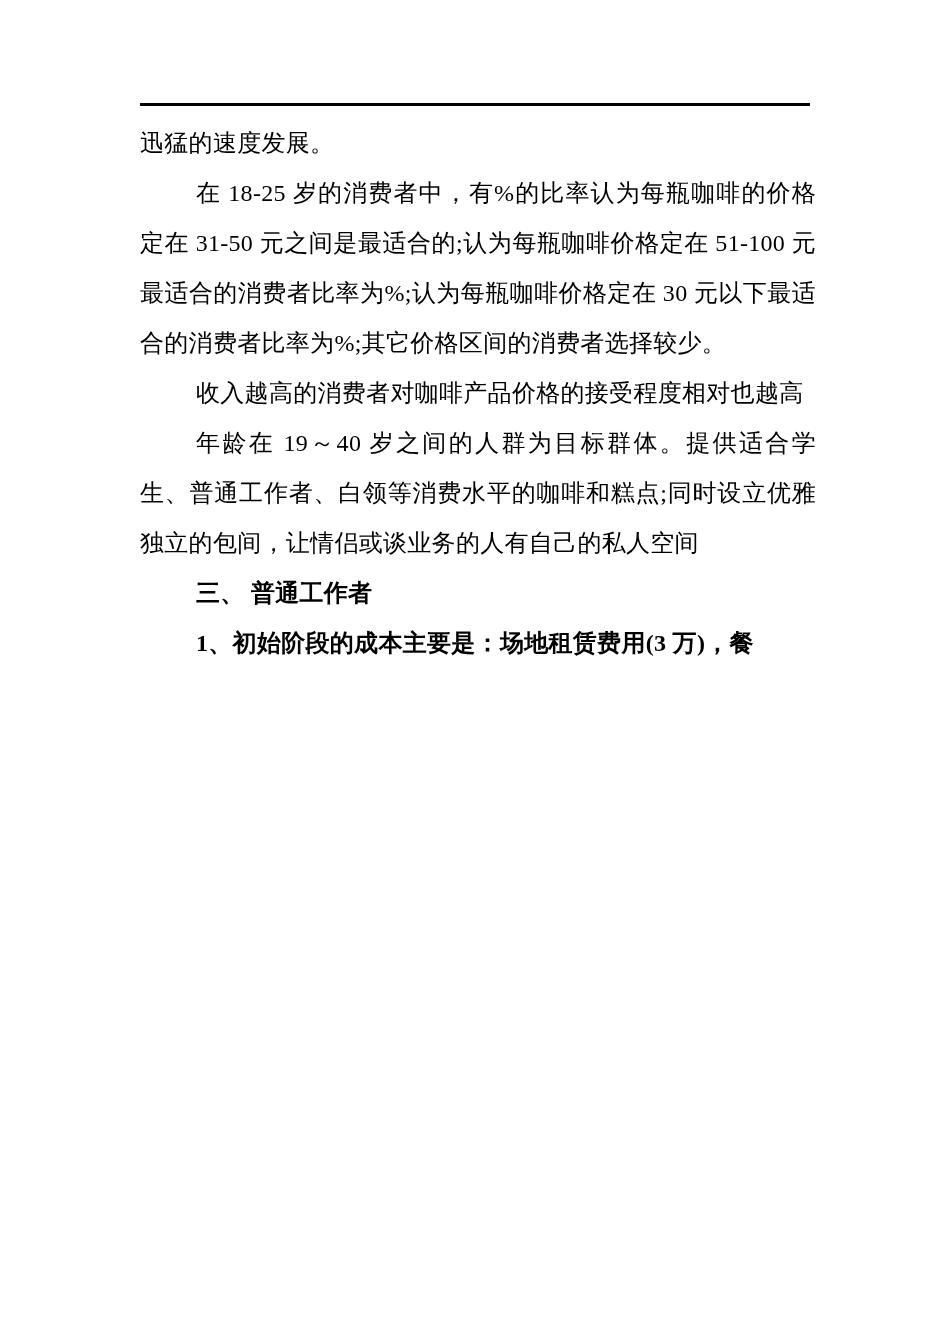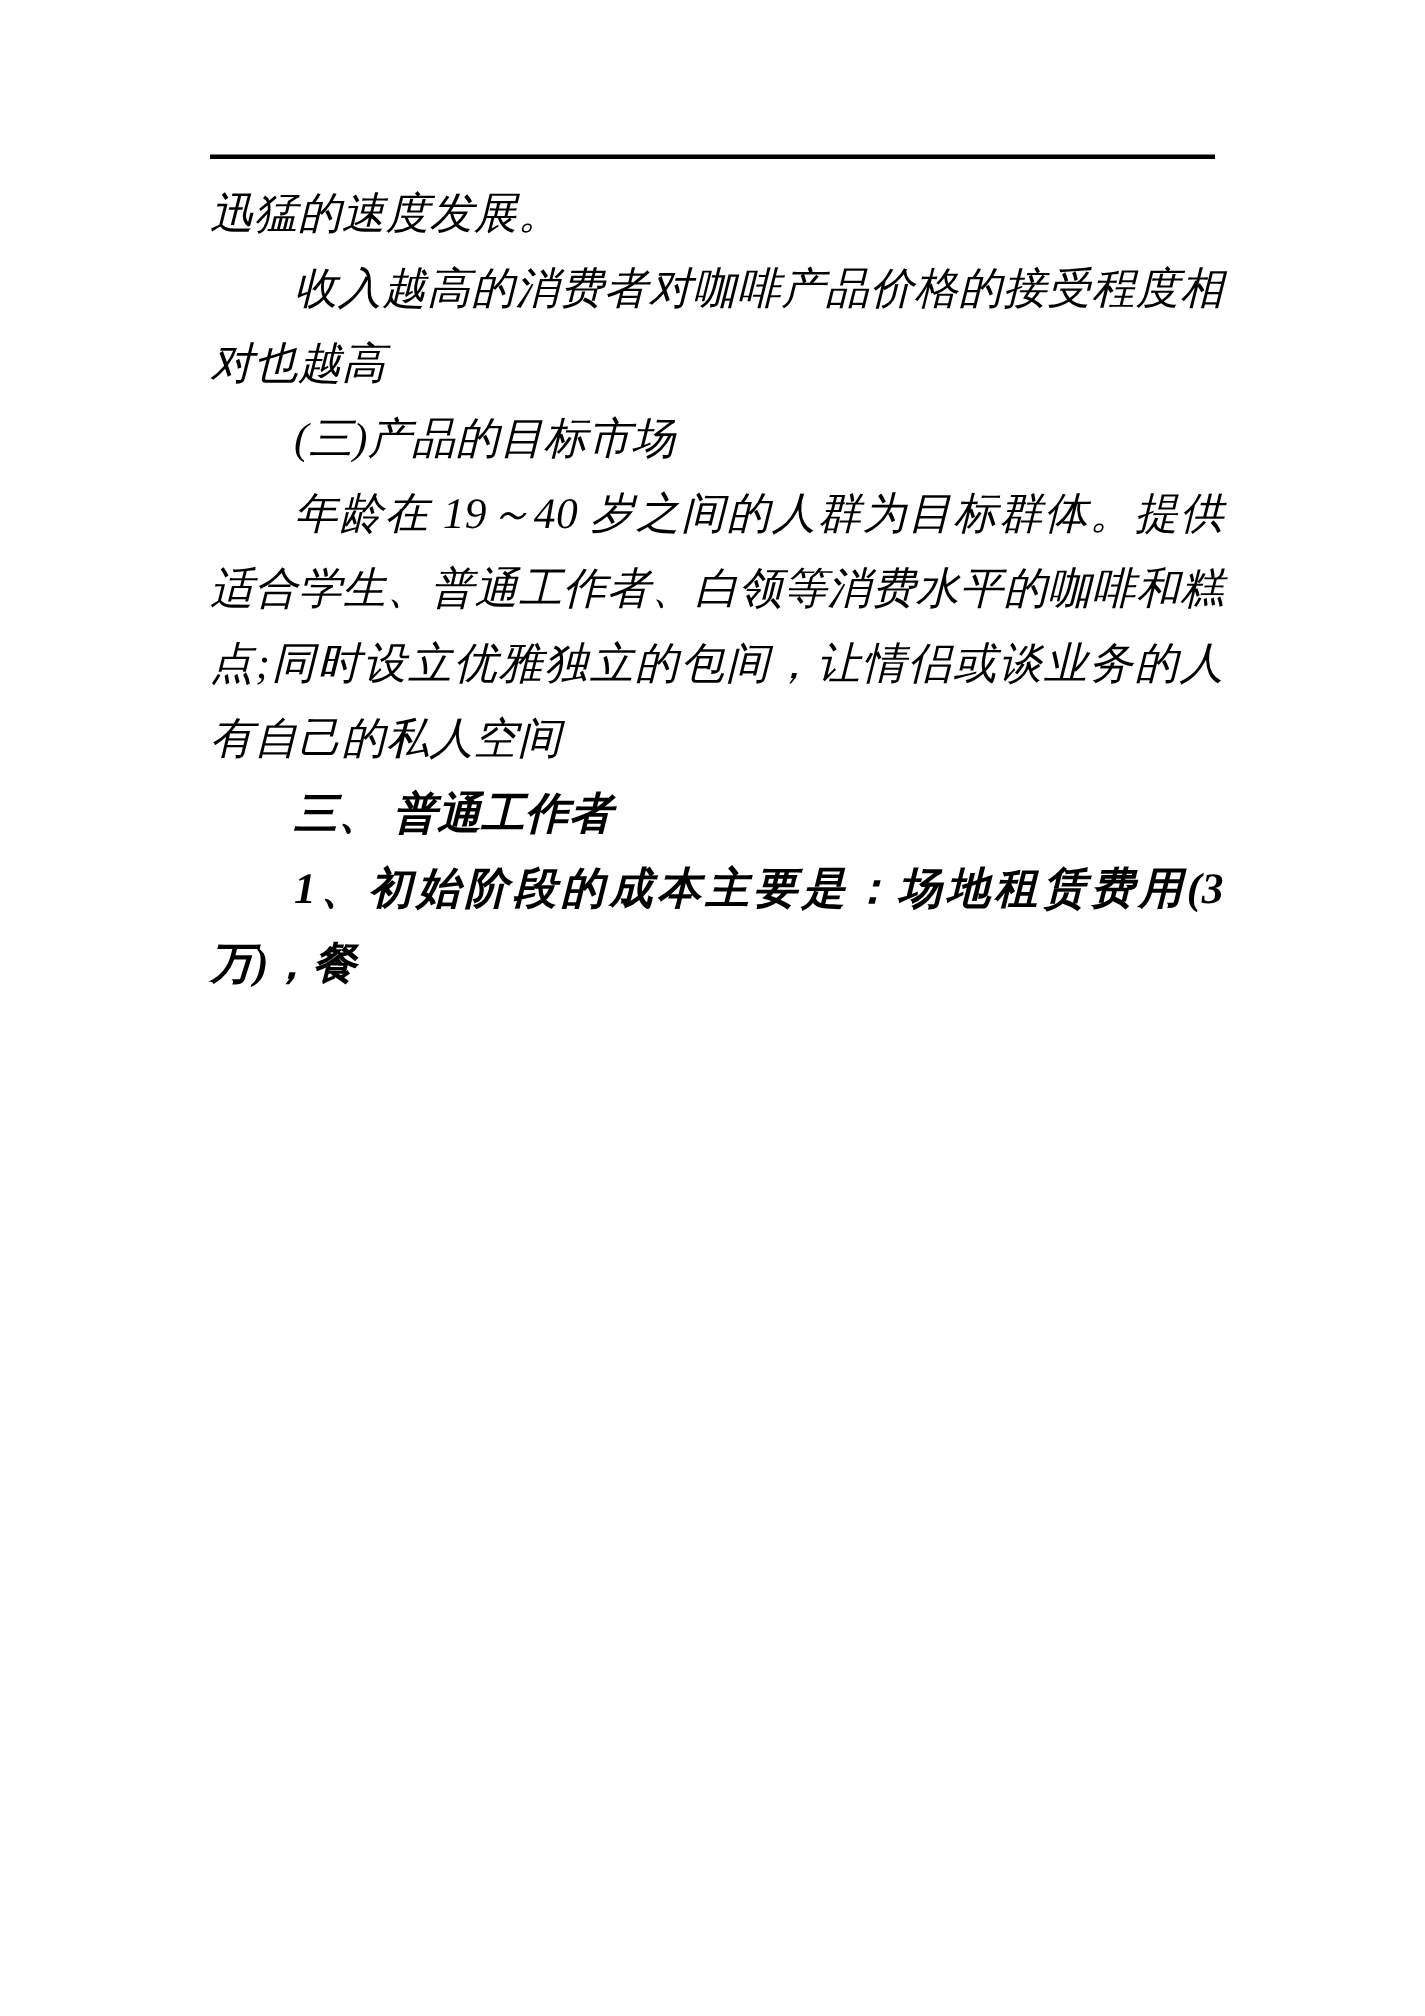--- a/index.html
+++ b/index.html
@@ -29,29 +29,28 @@
     height: 3px;
     background: #000000;
   }
   .content {
     position: absolute;
     left: 140px;
     top: 118px;
     width: 676px;
   }
   .para {
-    font-size: 29px;
+    font-size: 24px;
     line-height: 50px;
     letter-spacing: 0.3px;
     margin: 0;
     text-align: justify;
     text-justify: inter-ideograph;
     white-space: pre-wrap;
     word-break: break-all;
-    font-style: italic;
   }
   .indent2 {
     text-indent: 56px;
   }
   .indent0 {
     text-indent: 0;
   }
   .h-level {
     font-weight: bold;
   }
@@ -62,24 +61,24 @@
 <div class="page">
 
   <div class="top-rule"></div>
 
   <div class="content">
 
     <p class="para indent0">迅猛的速度发展。</p>
 
 
 
+    <p class="para indent2">在 18-25 岁的消费者中，有%的比率认为每瓶咖啡的价格定在 31-50 元之间是最适合的;认为每瓶咖啡价格定在 51-100 元最适合的消费者比率为%;认为每瓶咖啡价格定在 30 元以下最适合的消费者比率为%;其它价格区间的消费者选择较少。</p>
 
     <p class="para indent2">收入越高的消费者对咖啡产品价格的接受程度相对也越高</p>
 
-    <p class="para indent2">(三)产品的目标市场</p>
 
     <p class="para indent2">年龄在 19～40 岁之间的人群为目标群体。提供适合学生、普通工作者、白领等消费水平的咖啡和糕点;同时设立优雅独立的包间，让情侣或谈业务的人有自己的私人空间</p>
 
     <p class="para indent2 h-level">三、 普通工作者</p>
 
 
     <p class="para indent2 h-level">1、初始阶段的成本主要是：场地租赁费用(3 万)，餐</p>
 
   </div>
 </div>

